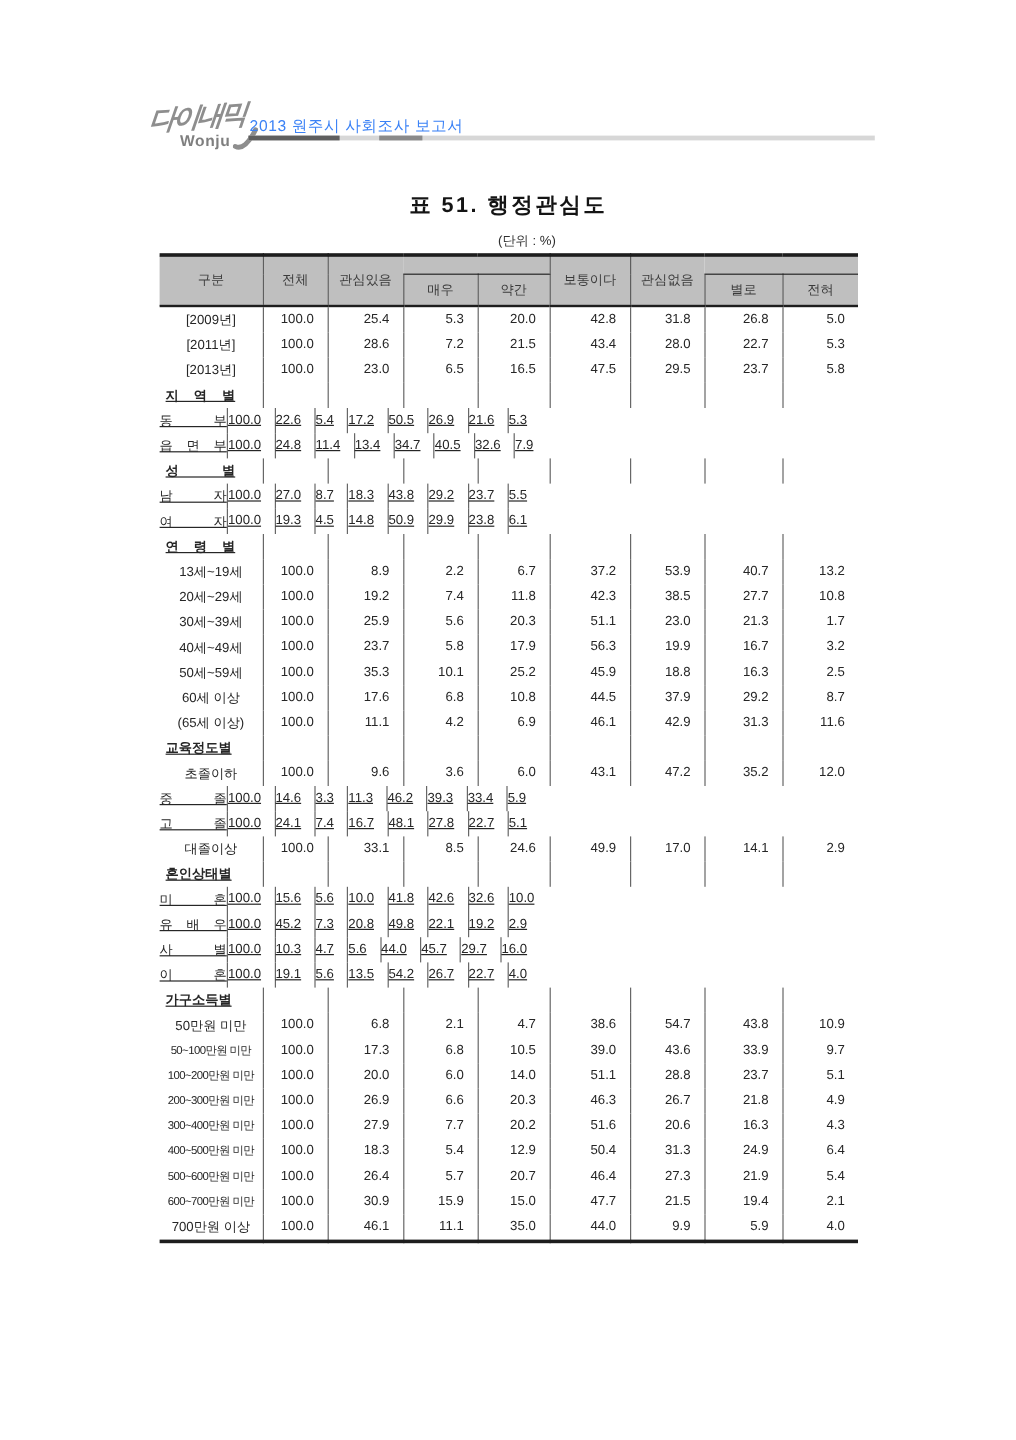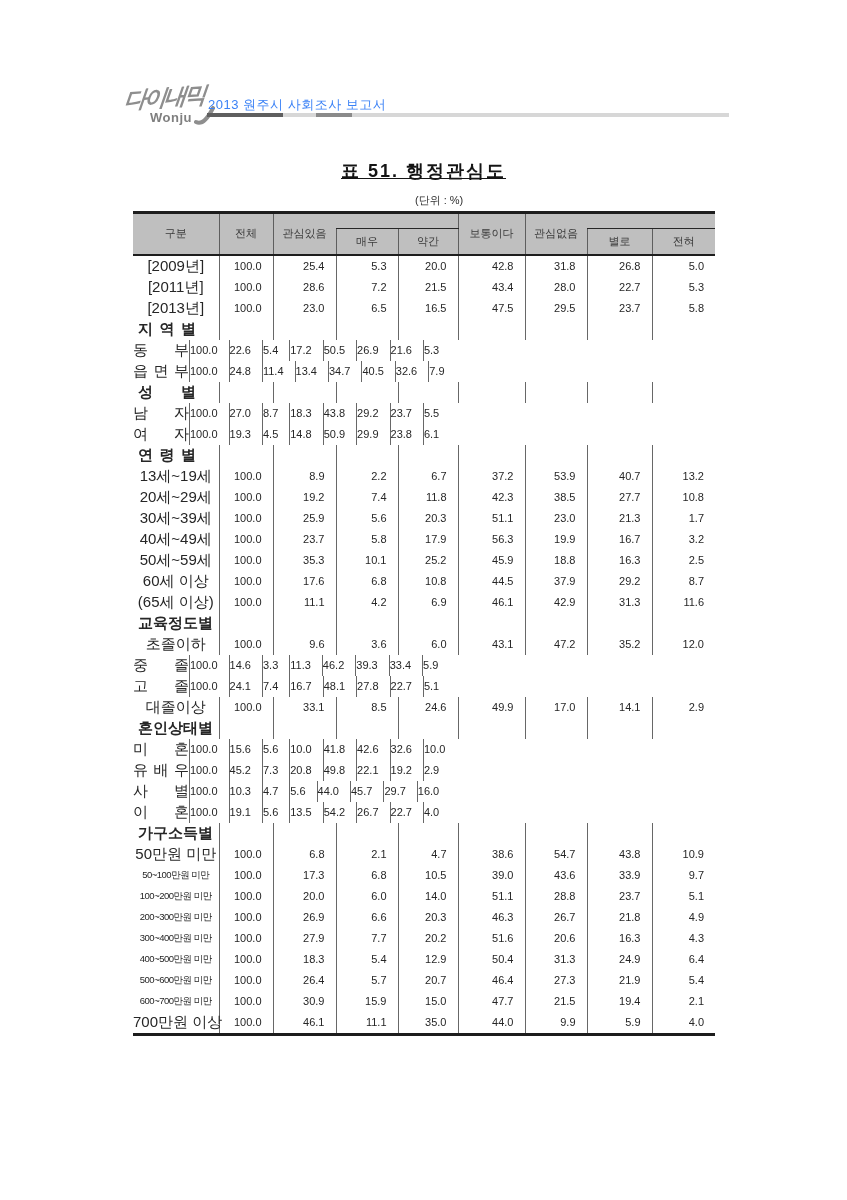--- a/index.html
+++ b/index.html
@@ -26,21 +26,21 @@
     position:absolute; left:208px; top:96px;
     font-size:13px; color:#3b82f6; letter-spacing:0.5px; white-space:nowrap;
   }
   .header-rule { position:absolute; left:207px; top:113px; width:522px; height:4px; background:#d7d7d7; }
   .header-rule .seg1 { position:absolute; left:0; top:0; width:76px; height:4px; background:#5f5f5f; }
   .header-rule .seg2 { position:absolute; left:109px; top:0; width:36px; height:4px; background:#8a8a8a; }
 
   
   .table-title {
     position:absolute; left:0; top:159px; width:847px; text-align:center;
-    font-size:18px; font-weight:bold; color:#141414; letter-spacing:2px;text-decoration:underline;
+    font-size:18px; font-weight:bold; color:#141414; letter-spacing:2px;
   }
   .unit-label {
     position:absolute; left:415px; top:193px; width:300px; text-align:left;
     font-size:11px; color:#2f2f2f;
   }
 
   
   table.stat {
     position:absolute; left:133px; top:211px; width:582px;
     border-collapse:collapse; table-layout:fixed;
@@ -51,26 +51,26 @@
   table.stat thead tr.h2 { height:26px; }
   table.stat th {
     background:#bfbfbf; font-weight:normal; color:#3a3a3a; font-size:11px;
     padding:0; text-align:center; vertical-align:middle;
     border-bottom:2px solid #1d1d1d;
   }
   table.stat th.bl { border-left:1px solid #5e5e5e; }
   table.stat th.spacer { border-bottom:1px solid #262626; }
   table.stat tbody td { height:21px; padding:0; vertical-align:middle; }
   table.stat tbody td + td { border-left:1px solid #676767; }
-  table.stat tbody td.label { border-left:none; text-align:center; font-size:15px; white-space:nowrap; }
+  table.stat tbody td.label { border-left:none; text-align:center; font-size:11px; white-space:nowrap; }
   table.stat tbody td.label.small { font-size:9.5px; letter-spacing:-0.5px; }
   table.stat tbody td.num { text-align:right; padding-right:11px; }
   table.stat tr.emphasis td { font-weight:normal; }
   table.stat tr.section td.label { text-align:left; padding-left:5px; font-weight:bold; }
-  .dist { display:inline-block; width:56px; text-align:justify; text-align-last:justify; }
+  .dist { display:inline-block; width:56px; text-align:justify; text-align-last:justify;text-decoration:underline; }
   tr.section .dist { width:58px; }
 
   
   .page-number {
     position:absolute; left:0; top:1071px; width:847px; text-align:center;
     font-size:15px; font-weight:bold; color:#2a2a2a;
   }
   .page-number .star { font-weight:normal; font-size:14px; color:#333; margin:0 13px; position:relative; top:-1px; }
 </style>
 </head>

